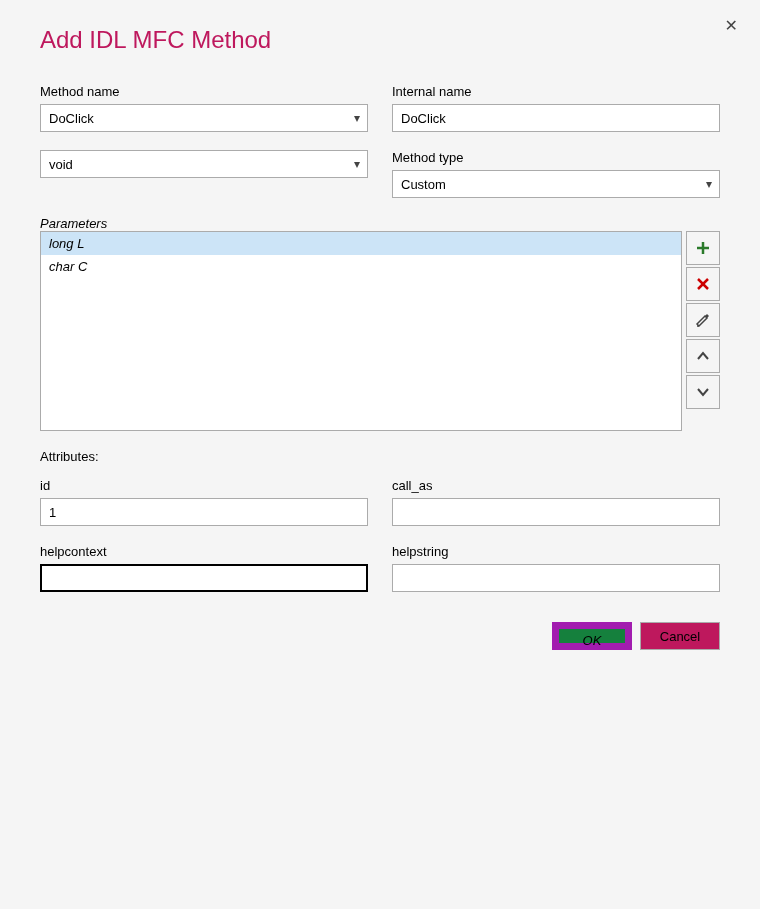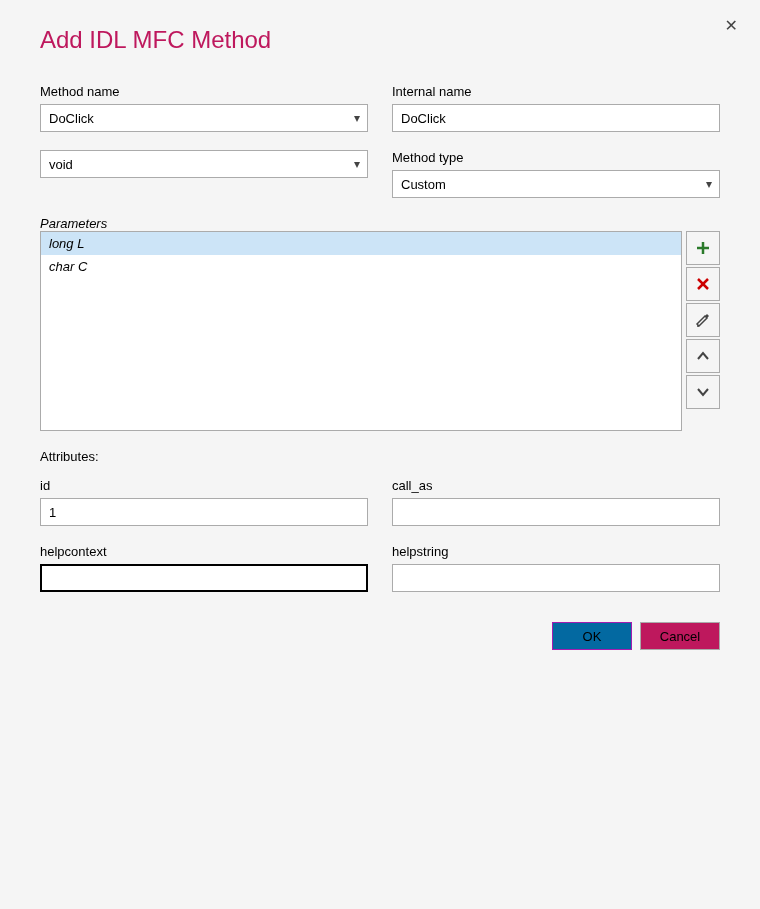--- a/index.html
+++ b/index.html
@@ -203,22 +203,23 @@
       height: 28px;
       border: 1px solid #ababab;
       background: #be185d;
       font-size: 13px;
       font-family: 'Segoe UI', sans-serif;
       cursor: pointer;
       padding: 4px 16px;
     }
 
     .footer-btn.ok-btn {
-      border: 1px solid #a21caf;
-      background: #0369a1;
+      border: 7px solid #a21caf;
+      background: #15803d;
+      font-style: italic;
     }
   </style>
 </head>
 <body>
 
 <div class="dialog">
 
   <button class="close-btn">✕</button>
 
   <h1 class="dialog-title">Add IDL MFC Method</h1>

